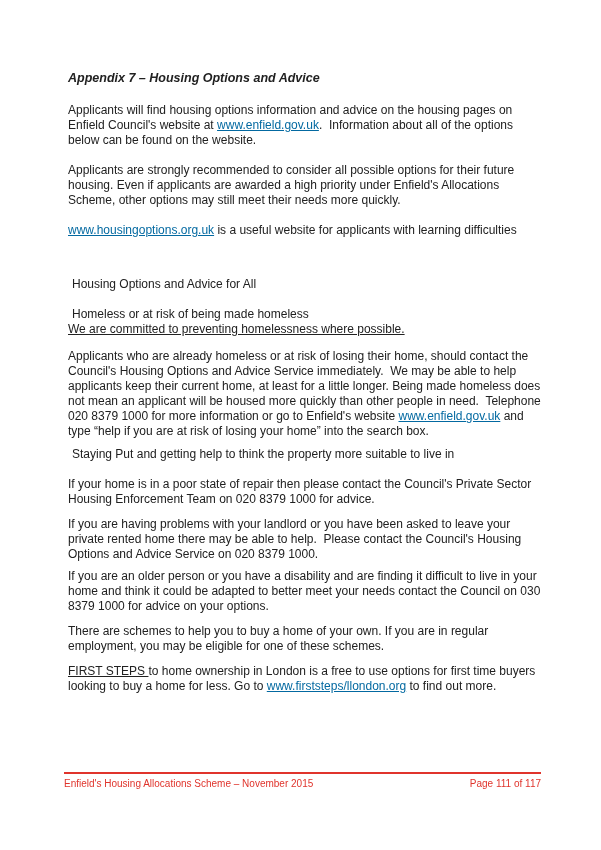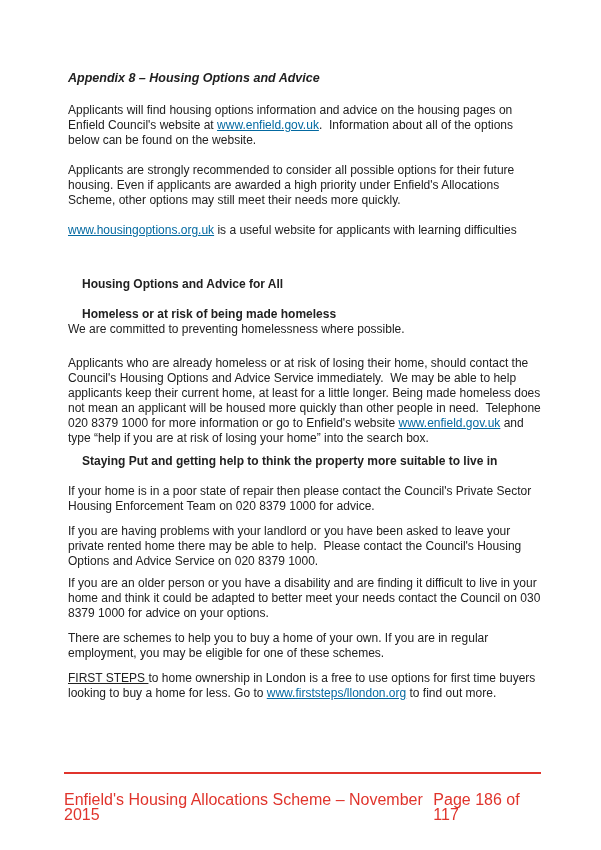--- a/index.html
+++ b/index.html
@@ -30,59 +30,59 @@
   }
   .h1 {
     margin: 0 0 17px 0;
     font-size: 12.5px;
     line-height: 16px;
     font-weight: bold;
     font-style: italic;
     white-space: pre-wrap;
   }
   .h2 {
-    margin: 0 0 15px 14px;
-    font-weight: bold;
+    margin: 0 0 15px 4px;
+    font-weight: normal;
     white-space: pre-wrap;
   }
   .bold { font-weight: bold; }
   .u { text-decoration: underline; }
   .link {
     color: #0369a1;
     text-decoration: underline;
     cursor: pointer;
   }
   
   .mb10 { margin-bottom: 10px; }
-  .mb9  { margin-bottom: 19px; }
+  .mb9  { margin-bottom: 12px; text-decoration: underline; }
   .mb8  { margin-bottom: 8px; }
   .mb7  { margin-bottom: 7px; }
   .mb0  { margin-bottom: 0; }
   .mt39 { margin-top: 39px; }
   .footer {
     position: absolute;
     left: 64px;
     top: 772px;
     width: 477px;
     border-top: 2px solid #e0342c;
-    padding-top: 18px;
+    padding-top: 2px;
     display: flex;
     justify-content: space-between;
     color: #e0342c;
-    font-size: 16px;
+    font-size: 10px;
     line-height: 15px;
   }
 </style>
 </head>
 <body>
 
 <div class="page">
   <div class="content">
 
-    <p class="h1">Appendix 8 – Housing Options and Advice</p>
+    <p class="h1">Appendix 7 – Housing Options and Advice</p>
 
     <p class="para"><span>Applicants will find housing options information and advice on the housing pages on Enfield Council's website at </span><span class="link">www.enfield.gov.uk</span><span>.  Information about all of the options below can be found on the website.</span></p>
 
     <p class="para">Applicants are strongly recommended to consider all possible options for their future housing. Even if applicants are awarded a high priority under Enfield's Allocations Scheme, other options may still meet their needs more quickly.</p>
 
     <p class="para"><span class="link">www.housingoptions.org.uk</span><span> is a useful website for applicants with learning difficulties</span></p>
 
     <p class="h2 mt39">Housing Options and Advice for All</p>
 
     <p class="h2 mb0">Homeless or at risk of being made homeless</p>
@@ -99,15 +99,15 @@
     <p class="para mb10">If you are an older person or you have a disability and are finding it difficult to live in your home and think it could be adapted to better meet your needs contact the Council on 030 8379 1000 for advice on your options.</p>
 
     <p class="para mb10">There are schemes to help you to buy a home of your own. If you are in regular employment, you may be eligible for one of these schemes.</p>
 
     <p class="para"><span class="u">FIRST STEPS </span><span>to home ownership in London is a free to use options for first time buyers looking to buy a home for less. Go to </span><span class="link">www.firststeps/llondon.org</span><span> to find out more.</span></p>
 
   </div>
 
   <div class="footer">
     <span>Enfield's Housing Allocations Scheme – November 2015</span>
-    <span>Page 186 of 117</span>
+    <span>Page 111 of 117</span>
   </div>
 </div>
 
 </body></html>

